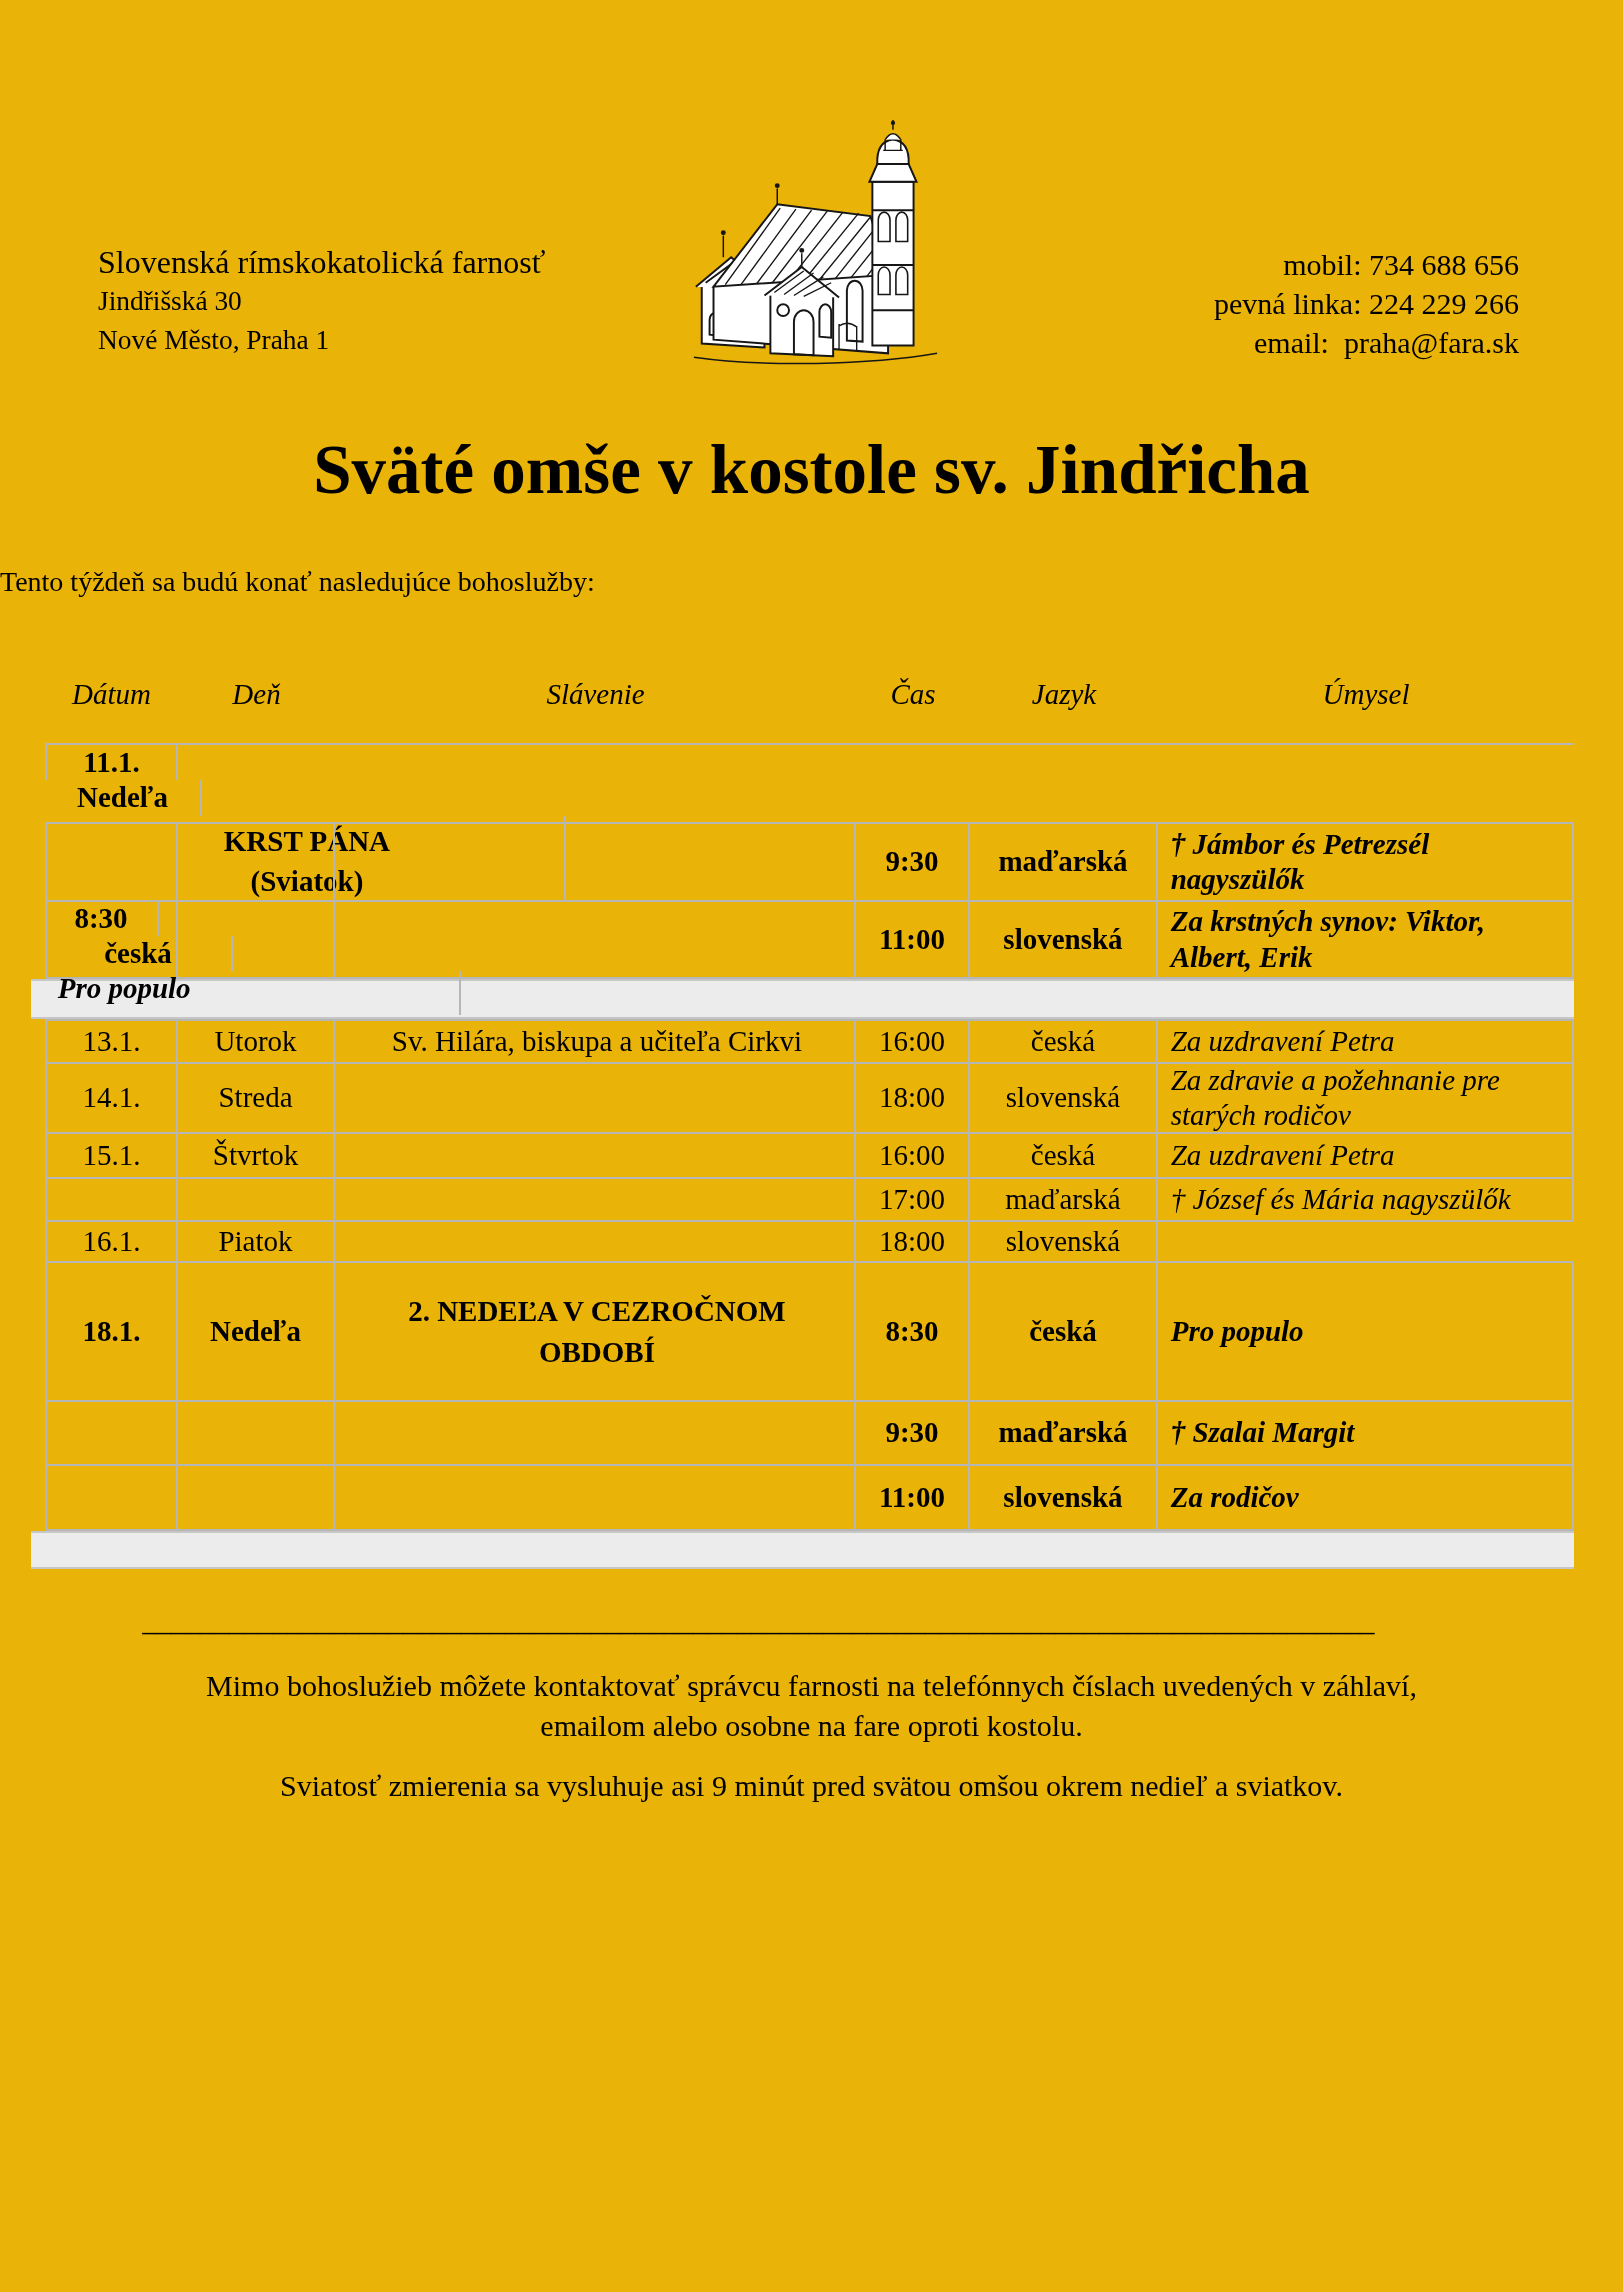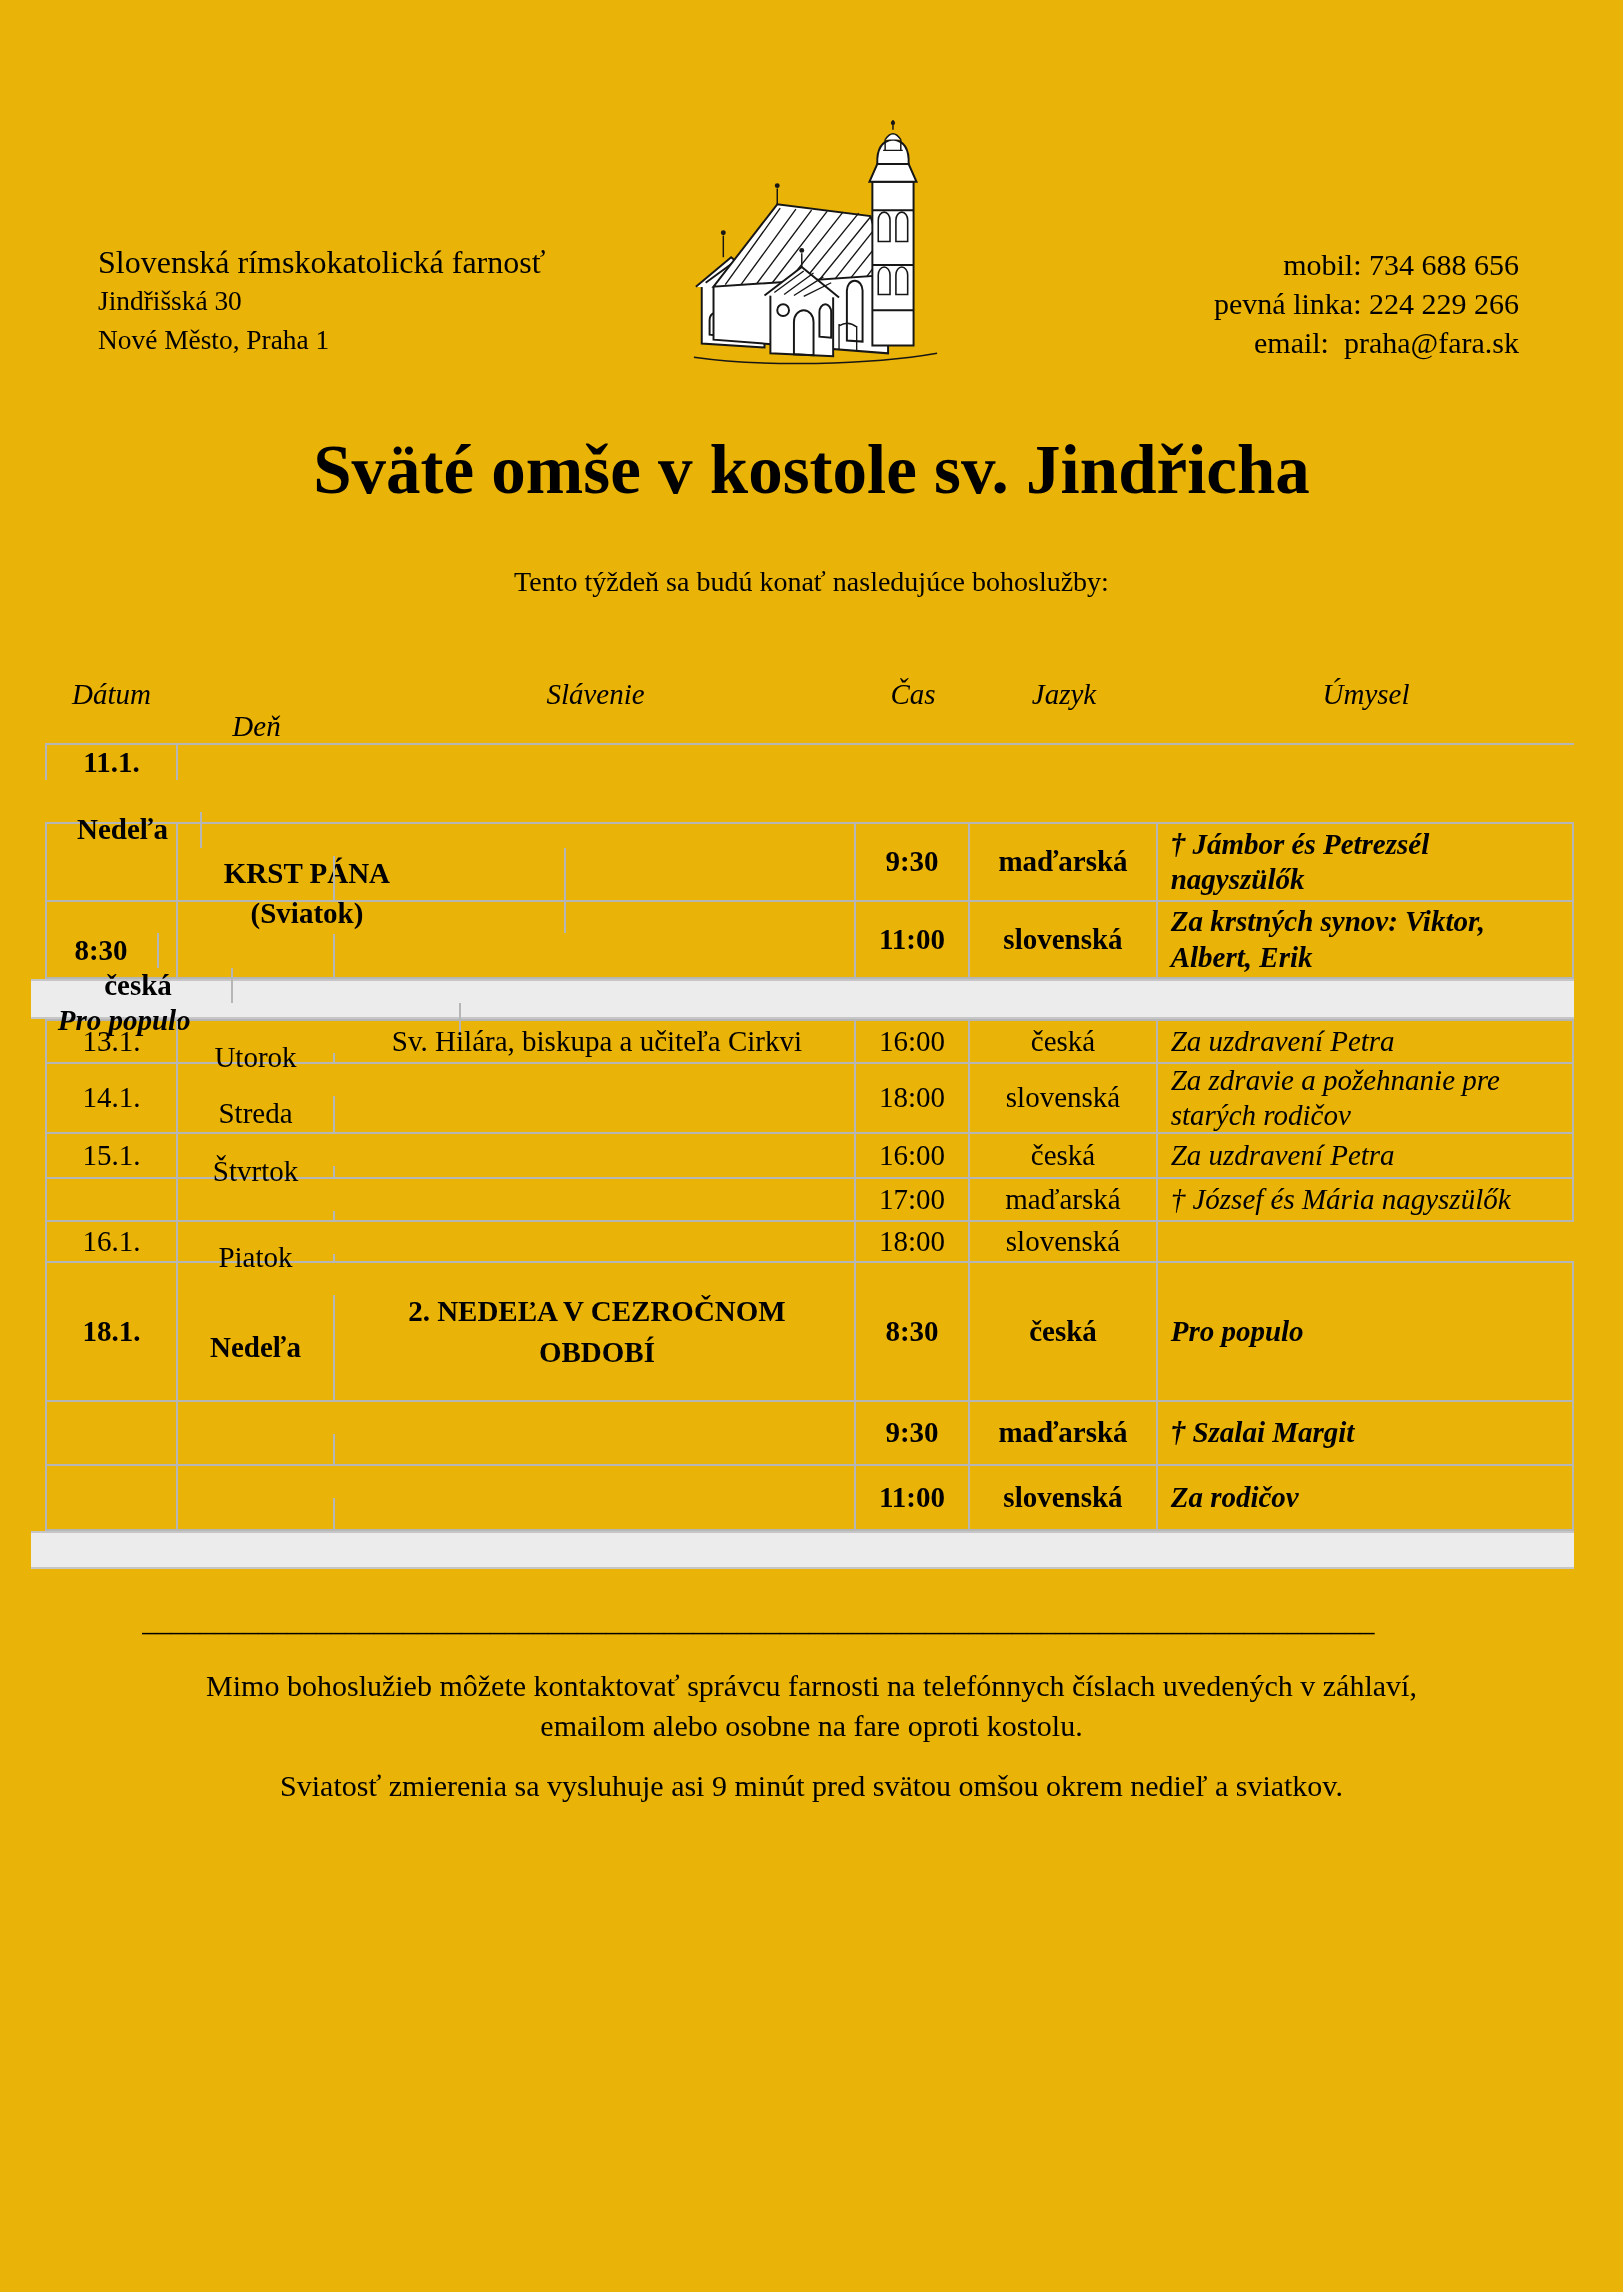--- a/index.html
+++ b/index.html
@@ -19,28 +19,28 @@
   
   .parish-block{position:absolute;left:98px;top:243px;line-height:39px;font-size:27.4px;}
   .parish-block .l1{font-size:32px;}
   .contact-block{position:absolute;right:104px;top:245px;text-align:right;line-height:39px;font-size:30px;}
   .pre{white-space:pre;}
   .church{position:absolute;left:684px;top:118px;width:263px;height:253px;}
   .church svg{width:100%;height:100%;}
   
   .doc-title{position:absolute;left:0;top:431px;width:100%;text-align:center;
     font-size:69px;font-weight:700;letter-spacing:0px;}
-  .doc-subtitle{position:absolute;left:0;top:566px;width:100%;text-align:center;font-size:28px;}
+  .doc-subtitle{position:absolute;left:0;top:566px;width:100%;font-size:28px;}
   
   .col-headers{position:absolute;left:45px;top:678px;width:1529px;display:flex;
     font-style:italic;font-size:29px;}
   .col-headers span{display:block;text-align:center;}
   .tbl{position:absolute;left:45px;top:743px;width:1529px;}
   .w0{width:133px;flex:none;}
-  .w1{width:157px;flex:none;margin-top:32px;}
+  .w1{width:157px;flex:none;}
   .w2{width:521px;flex:none;}
   .w3{width:114px;flex:none;}
   .w4{width:188px;flex:none;}
   .w5{width:416px;flex:none;}
   .trow{display:flex;box-sizing:border-box;border-bottom:2px solid var(--bc);font-size:29px;}
   .trow:first-child{border-top:2px solid var(--bc);flex-direction:column;}
   .band + .trow{border-top:2px solid var(--bc);}
   .c{box-sizing:border-box;border-right:2px solid var(--bc);
      display:flex;flex-direction:column;justify-content:center;line-height:1.22;}
   .c:first-child{border-left:2px solid var(--bc);}

